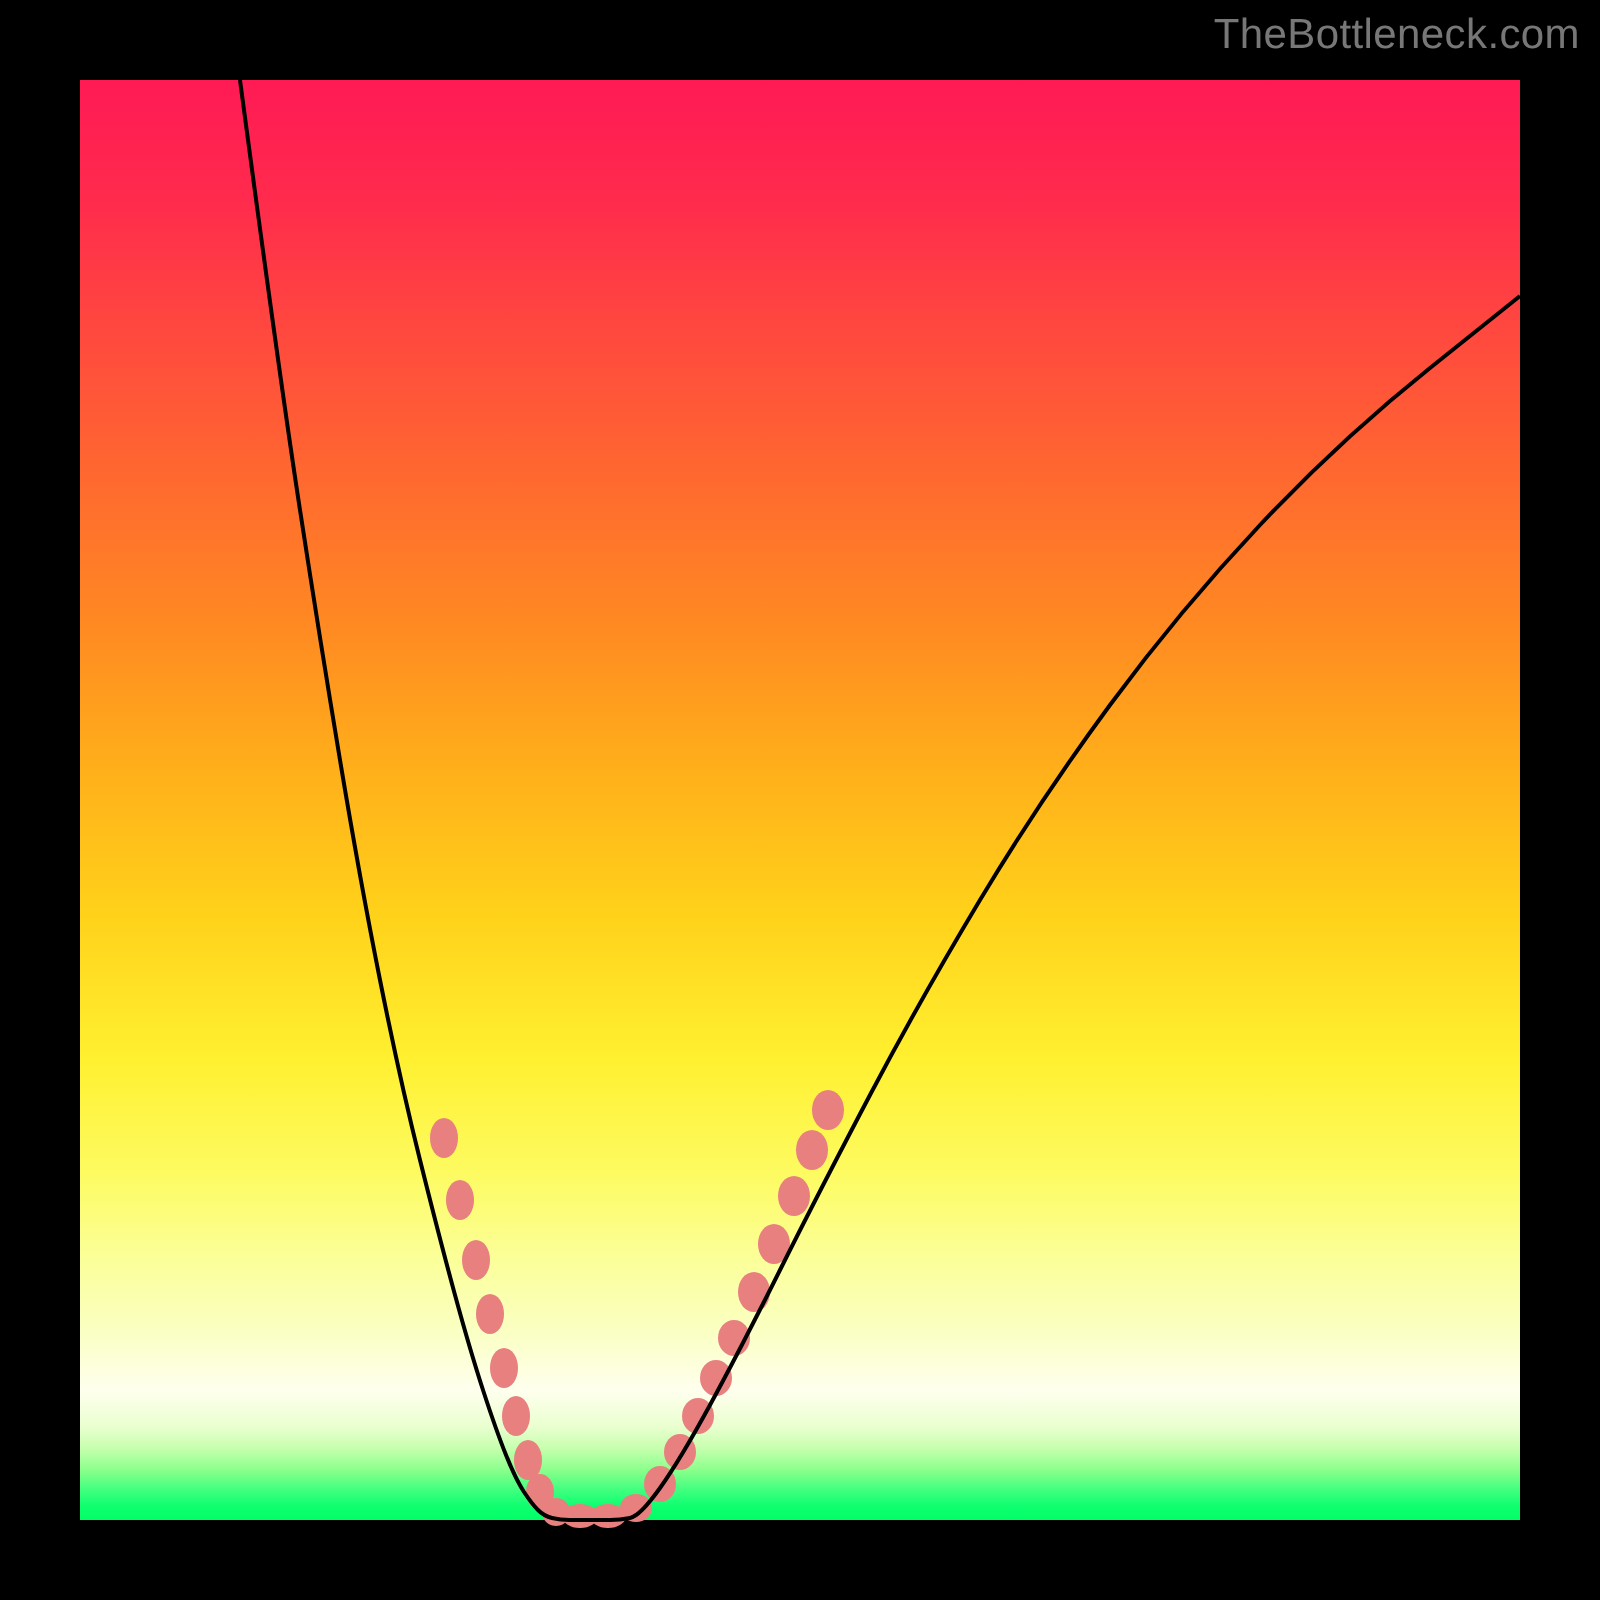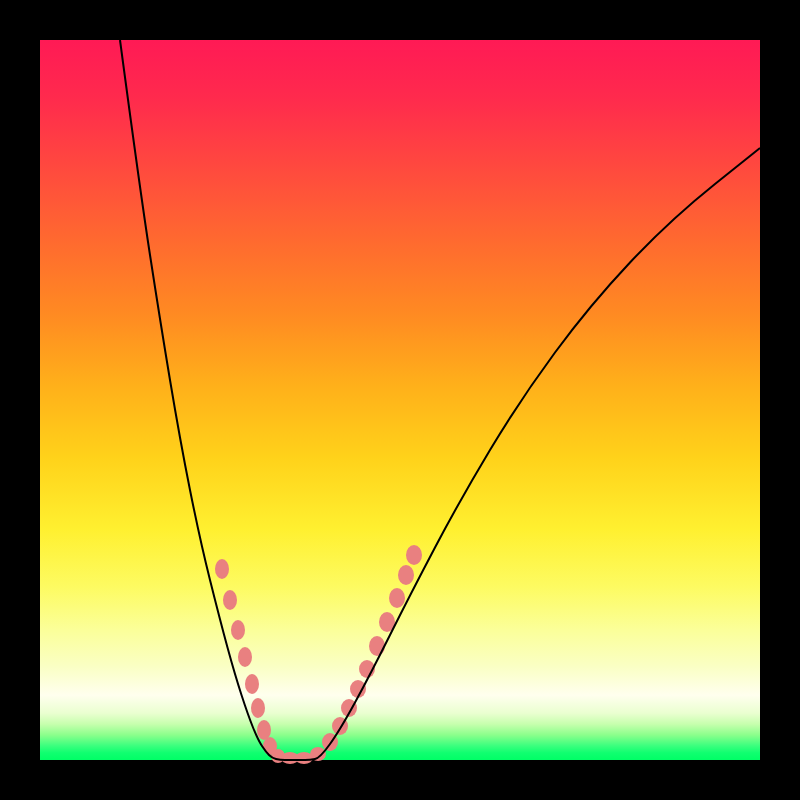--- a/index.html
+++ b/index.html
@@ -68,20 +68,21 @@
   .curve {
     fill: none;
     stroke: #000;
     stroke-width: 2;
   }
 </style>
 </head>
 <body>
 
 <div class="stage">
+  <div class="attrib">TheBottleneck.com</div>
   <div class="plot">
     <svg class="curves" viewBox="0 0 720 720">
       <g id="dots-group">
           <ellipse cx="182" cy="529" rx="7" ry="10" class="pink-dot"></ellipse>
           <ellipse cx="190" cy="560" rx="7" ry="10" class="pink-dot"></ellipse>
           <ellipse cx="198" cy="590" rx="7" ry="10" class="pink-dot"></ellipse>
           <ellipse cx="205" cy="617" rx="7" ry="10" class="pink-dot"></ellipse>
           <ellipse cx="212" cy="644" rx="7" ry="10" class="pink-dot"></ellipse>
           <ellipse cx="218" cy="668" rx="7" ry="10" class="pink-dot"></ellipse>
           <ellipse cx="224" cy="690" rx="7" ry="10" class="pink-dot"></ellipse>

